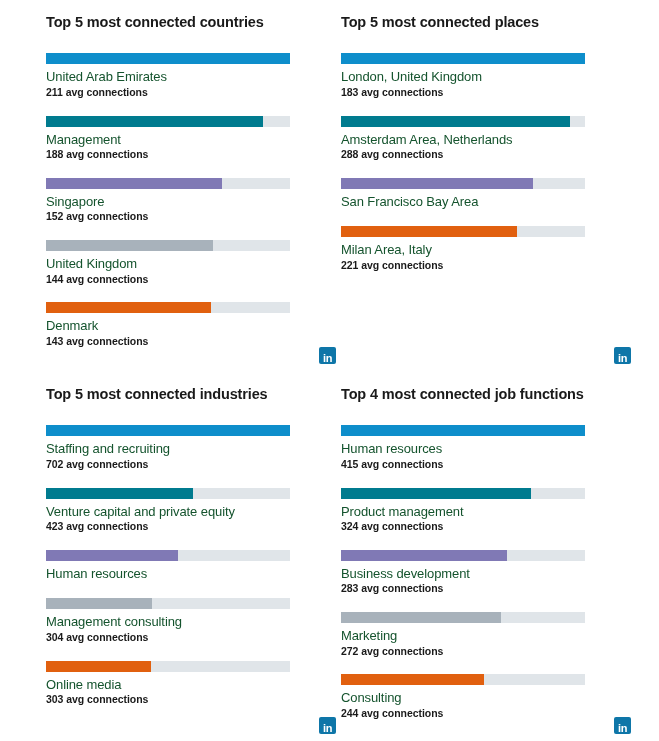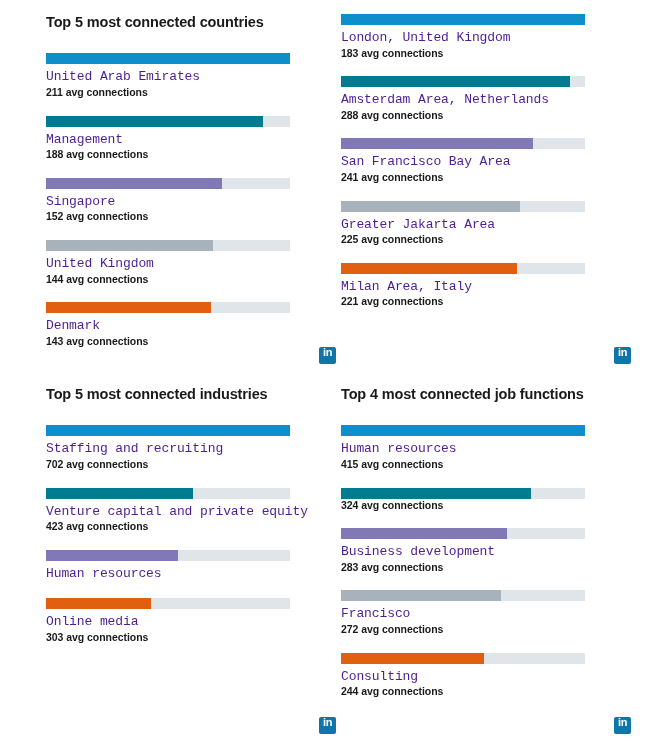--- a/index.html
+++ b/index.html
@@ -55,45 +55,44 @@
     overflow: hidden;
   }
   .bar-fill {
     position: absolute;
     left: 0;
     top: 0;
     height: 100%;
   }
   .bar-label {
     font-size: 13px;
-    color: #4c1d95;
+    color: #14532d;
     line-height: 1.35;
     margin-top: 4px;
     white-space: nowrap;
     letter-spacing: -0.1px;
-    font-family: Liberation Mono, monospace;
   }
   .bar-value {
     font-size: 10.5px;
     font-weight: bold;
     color: #1a1a1a;
     line-height: 1.3;
     margin-top: 0px;
     white-space: nowrap;
     letter-spacing: -0.05px;
   }
   .brand-logo {
     position: absolute;
     right: 5px;
     bottom: 24px;
     width: 17px;
     height: 17px;
     border-radius: 2px;
     display: flex;
-    align-items: flex-start;
+    align-items: flex-end;
     justify-content: center;
   }
   .brand-logo span {
     font-family: "Liberation Sans", sans-serif;
     font-size: 11px;
     font-weight: bold;
     color: #ffffff;
     line-height: 1;
     letter-spacing: -0.3px;
     position: relative;
@@ -144,48 +143,41 @@
             </div>
             <div class="bar-label">Denmark</div>
             <div class="bar-value">143 avg connections</div>
           </div>
         </div>
         <div class="brand-logo" style="background: rgb(14, 118, 168);">
           <span>in</span>
         </div>
       </div>
       <div class="panel">
+        <div class="panel-title">Top 5 most connected places</div>
         <div class="bars">
           <div class="bar-item">
             <div class="bar-track" style="background: rgb(224, 229, 233);">
               <div class="bar-fill" style="width: 100%; background: rgb(14, 142, 203);"></div>
             </div>
             <div class="bar-label">London, United Kingdom</div>
             <div class="bar-value">183 avg connections</div>
           </div>
           <div class="bar-item">
             <div class="bar-track" style="background: rgb(224, 229, 233);">
               <div class="bar-fill" style="width: 93.8111%; background: rgb(0, 123, 143);"></div>
             </div>
             <div class="bar-label">Amsterdam Area, Netherlands</div>
             <div class="bar-value">288 avg connections</div>
           </div>
           <div class="bar-item">
             <div class="bar-track" style="background: rgb(224, 229, 233);">
               <div class="bar-fill" style="width: 78.5016%; background: rgb(128, 121, 181);"></div>
             </div>
             <div class="bar-label">San Francisco Bay Area</div>
-            <div class="bar-value">241 avg connections</div>
-          </div>
-          <div class="bar-item">
-            <div class="bar-track" style="background: rgb(224, 229, 233);">
-              <div class="bar-fill" style="width: 73.2899%; background: rgb(168, 178, 187);"></div>
-            </div>
-            <div class="bar-label">Greater Jakarta Area</div>
-            <div class="bar-value">225 avg connections</div>
           </div>
           <div class="bar-item">
             <div class="bar-track" style="background: rgb(224, 229, 233);">
               <div class="bar-fill" style="width: 71.987%; background: rgb(225, 96, 15);"></div>
             </div>
             <div class="bar-label">Milan Area, Italy</div>
             <div class="bar-value">221 avg connections</div>
           </div>
         </div>
         <div class="brand-logo" style="background: rgb(14, 118, 168);">
@@ -210,20 +202,27 @@
             <div class="bar-value">423 avg connections</div>
           </div>
           <div class="bar-item">
             <div class="bar-track" style="background: rgb(224, 229, 233);">
               <div class="bar-fill" style="width: 54.1311%; background: rgb(128, 121, 181);"></div>
             </div>
             <div class="bar-label">Human resources</div>
           </div>
           <div class="bar-item">
             <div class="bar-track" style="background: rgb(224, 229, 233);">
+              <div class="bar-fill" style="width: 43.3048%; background: rgb(168, 178, 187);"></div>
+            </div>
+            <div class="bar-label">Management consulting</div>
+            <div class="bar-value">304 avg connections</div>
+          </div>
+          <div class="bar-item">
+            <div class="bar-track" style="background: rgb(224, 229, 233);">
               <div class="bar-fill" style="width: 43.1624%; background: rgb(225, 96, 15);"></div>
             </div>
             <div class="bar-label">Online media</div>
             <div class="bar-value">303 avg connections</div>
           </div>
         </div>
         <div class="brand-logo" style="background: rgb(14, 118, 168);">
           <span>in</span>
         </div>
       </div>
@@ -234,34 +233,35 @@
             <div class="bar-track" style="background: rgb(224, 229, 233);">
               <div class="bar-fill" style="width: 100%; background: rgb(14, 142, 203);"></div>
             </div>
             <div class="bar-label">Human resources</div>
             <div class="bar-value">415 avg connections</div>
           </div>
           <div class="bar-item">
             <div class="bar-track" style="background: rgb(224, 229, 233);">
               <div class="bar-fill" style="width: 78.0723%; background: rgb(0, 123, 143);"></div>
             </div>
+            <div class="bar-label">Product management</div>
             <div class="bar-value">324 avg connections</div>
           </div>
           <div class="bar-item">
             <div class="bar-track" style="background: rgb(224, 229, 233);">
               <div class="bar-fill" style="width: 68.1928%; background: rgb(128, 121, 181);"></div>
             </div>
             <div class="bar-label">Business development</div>
             <div class="bar-value">283 avg connections</div>
           </div>
           <div class="bar-item">
             <div class="bar-track" style="background: rgb(224, 229, 233);">
               <div class="bar-fill" style="width: 65.5422%; background: rgb(168, 178, 187);"></div>
             </div>
-            <div class="bar-label">Francisco</div>
+            <div class="bar-label">Marketing</div>
             <div class="bar-value">272 avg connections</div>
           </div>
           <div class="bar-item">
             <div class="bar-track" style="background: rgb(224, 229, 233);">
               <div class="bar-fill" style="width: 58.7952%; background: rgb(225, 96, 15);"></div>
             </div>
             <div class="bar-label">Consulting</div>
             <div class="bar-value">244 avg connections</div>
           </div>
         </div>

